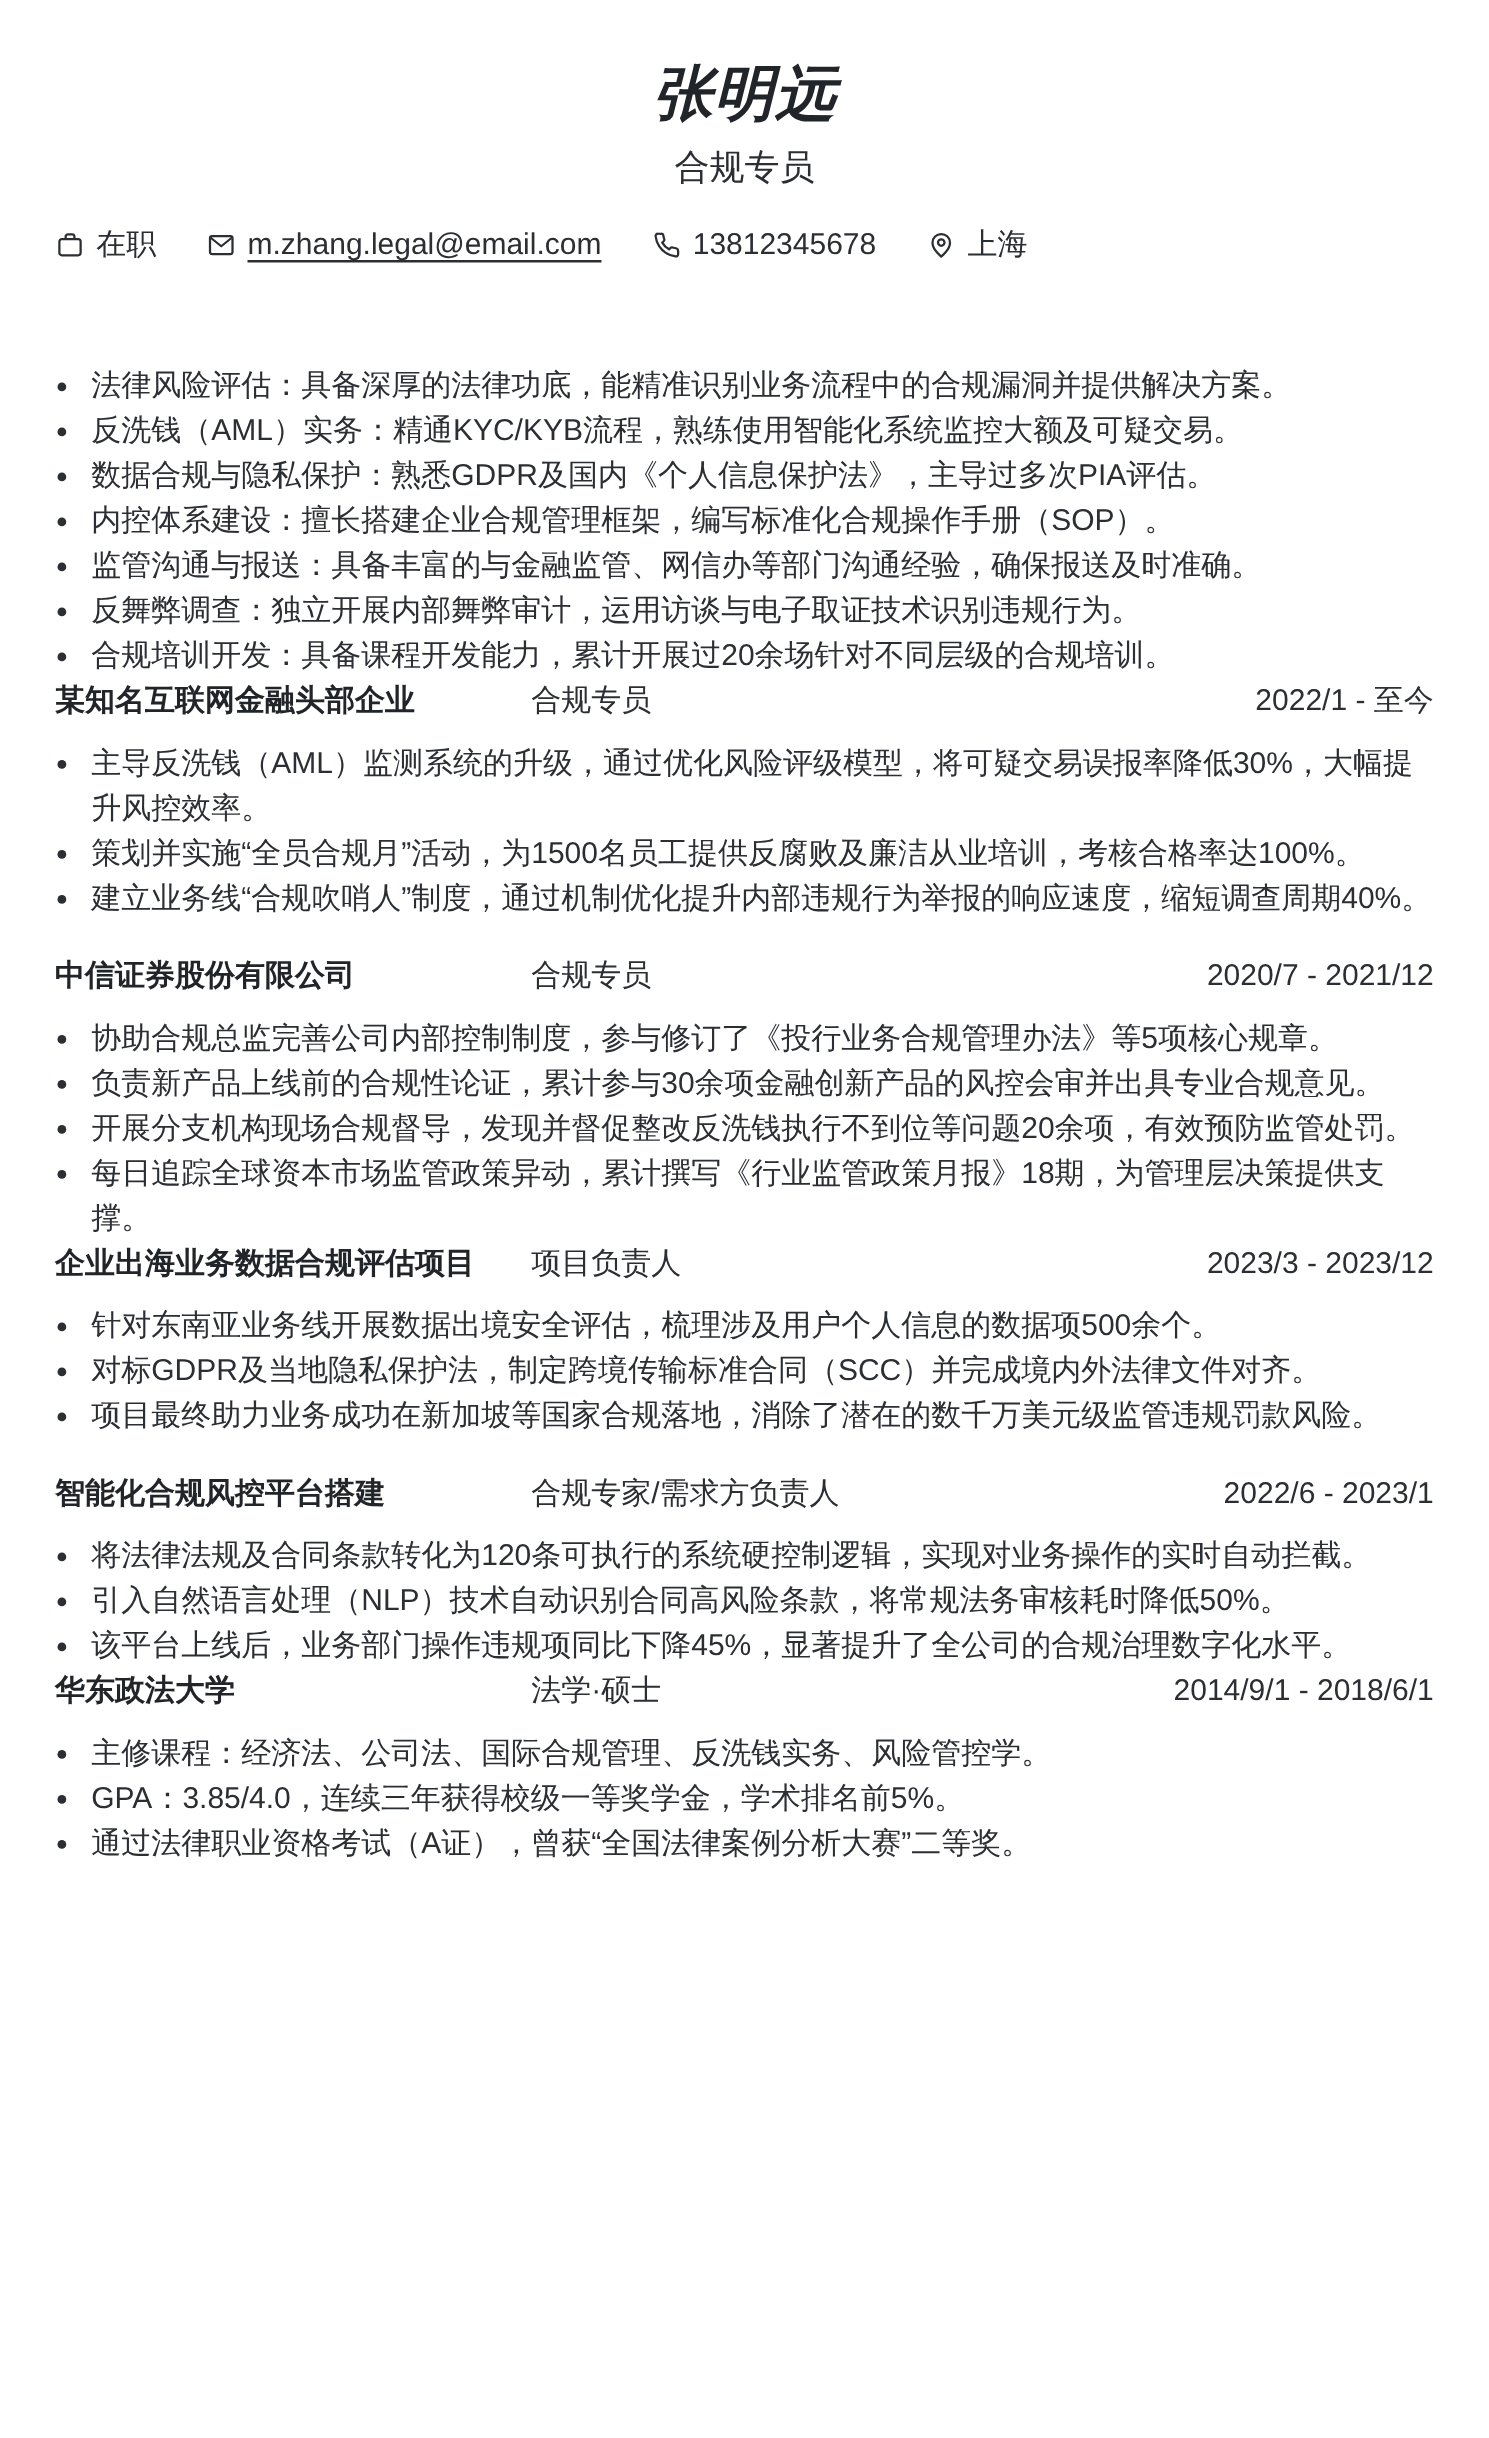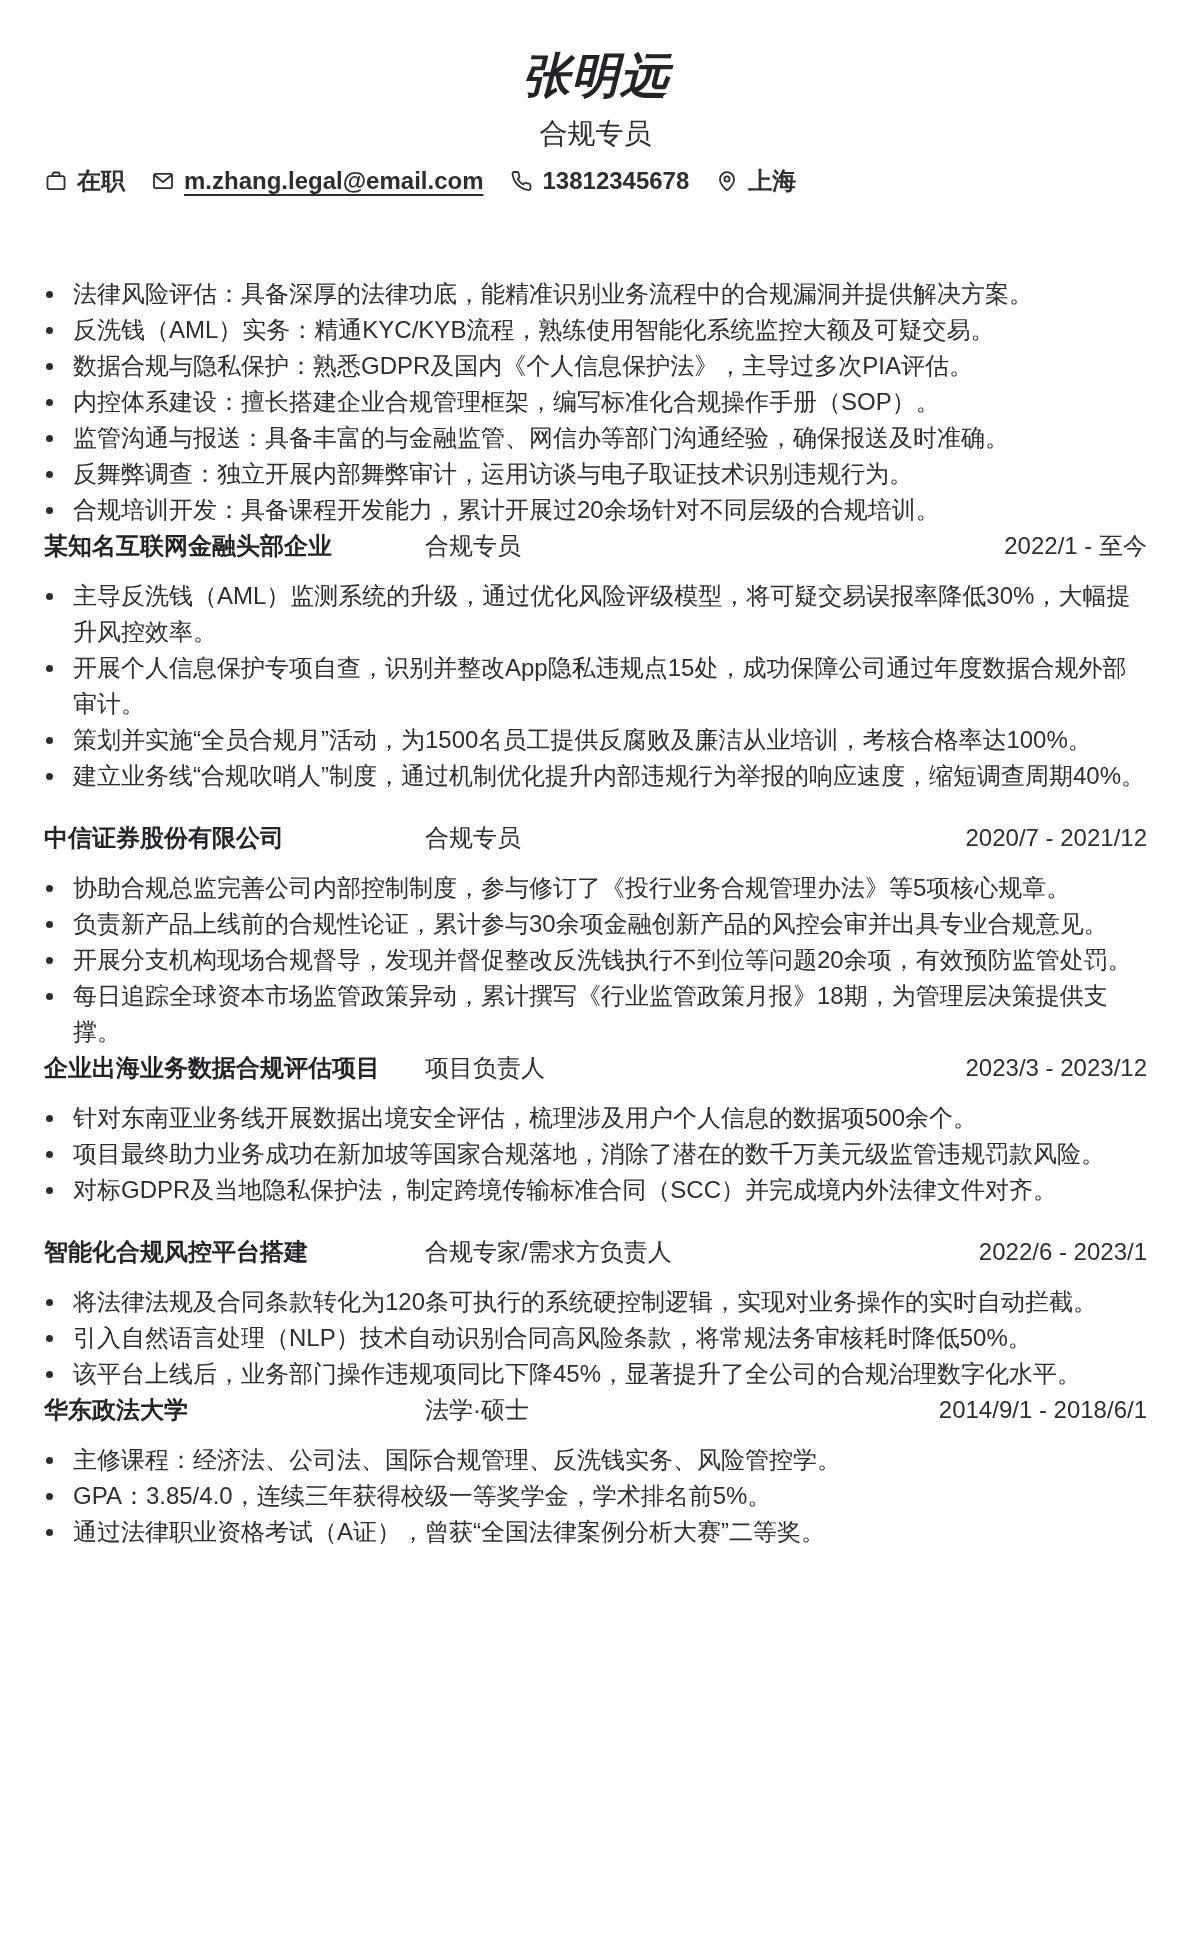--- a/index.html
+++ b/index.html
@@ -25,27 +25,26 @@
     font-style: italic;
   }
   .subtitle {
     text-align: center;
     font-size: 28px;
     line-height: 40px;
     margin-top: 8px;
     color: #2b2e33;
   }
   .contact {
-    margin-top: 12px;
+    margin-top: 27px;
     display: flex;
     align-items: center;
-    gap: 26px;
+    gap: 40px;
     font-size: 24px;
     line-height: 30px;
-    font-weight: bold;
   }
   .citem { display: inline-flex; align-items: center; gap: 9px; color: #2b2e33; }
   .citem svg { display: block; }
   a.citem.link {
     text-decoration: underline;
     text-underline-offset: 5px;
     text-decoration-thickness: 1.5px;
     cursor: pointer;
   }
 
@@ -145,21 +144,20 @@
   <section class="group">
 
     <div class="entry">
       <div class="entry-header">
         <span class="company">某知名互联网金融头部企业</span>
         <span class="role">合规专员</span>
         <span class="date">2022/1 - 至今</span>
       </div>
       <ul class="blist">
         <li>主导反洗钱（AML）监测系统的升级，通过优化风险评级模型，将可疑交易误报率降低30%，大幅提升风控效率。</li>
-        <li>开展个人信息保护专项自查，识别并整改App隐私违规点15处，成功保障公司通过年度数据合规外部审计。</li>
         <li>策划并实施“全员合规月”活动，为1500名员工提供反腐败及廉洁从业培训，考核合格率达100%。</li>
         <li>建立业务线“合规吹哨人”制度，通过机制优化提升内部违规行为举报的响应速度，缩短调查周期40%。</li>
       </ul>
     </div>
 
     <div class="entry">
       <div class="entry-header">
         <span class="company">中信证券股份有限公司</span>
         <span class="role">合规专员</span>
         <span class="date">2020/7 - 2021/12</span>
@@ -176,22 +174,22 @@
   <section class="group">
 
     <div class="entry">
       <div class="entry-header">
         <span class="company">企业出海业务数据合规评估项目</span>
         <span class="role">项目负责人</span>
         <span class="date">2023/3 - 2023/12</span>
       </div>
       <ul class="blist">
         <li>针对东南亚业务线开展数据出境安全评估，梳理涉及用户个人信息的数据项500余个。</li>
+        <li>对标GDPR及当地隐私保护法，制定跨境传输标准合同（SCC）并完成境内外法律文件对齐。</li>
         <li>项目最终助力业务成功在新加坡等国家合规落地，消除了潜在的数千万美元级监管违规罚款风险。</li>
-        <li>对标GDPR及当地隐私保护法，制定跨境传输标准合同（SCC）并完成境内外法律文件对齐。</li>
       </ul>
     </div>
 
     <div class="entry">
       <div class="entry-header">
         <span class="company">智能化合规风控平台搭建</span>
         <span class="role">合规专家/需求方负责人</span>
         <span class="date">2022/6 - 2023/1</span>
       </div>
       <ul class="blist">

